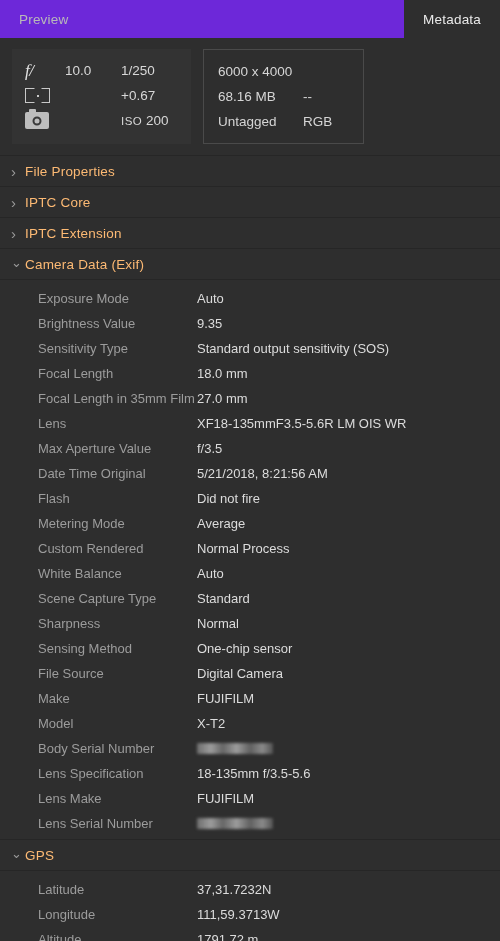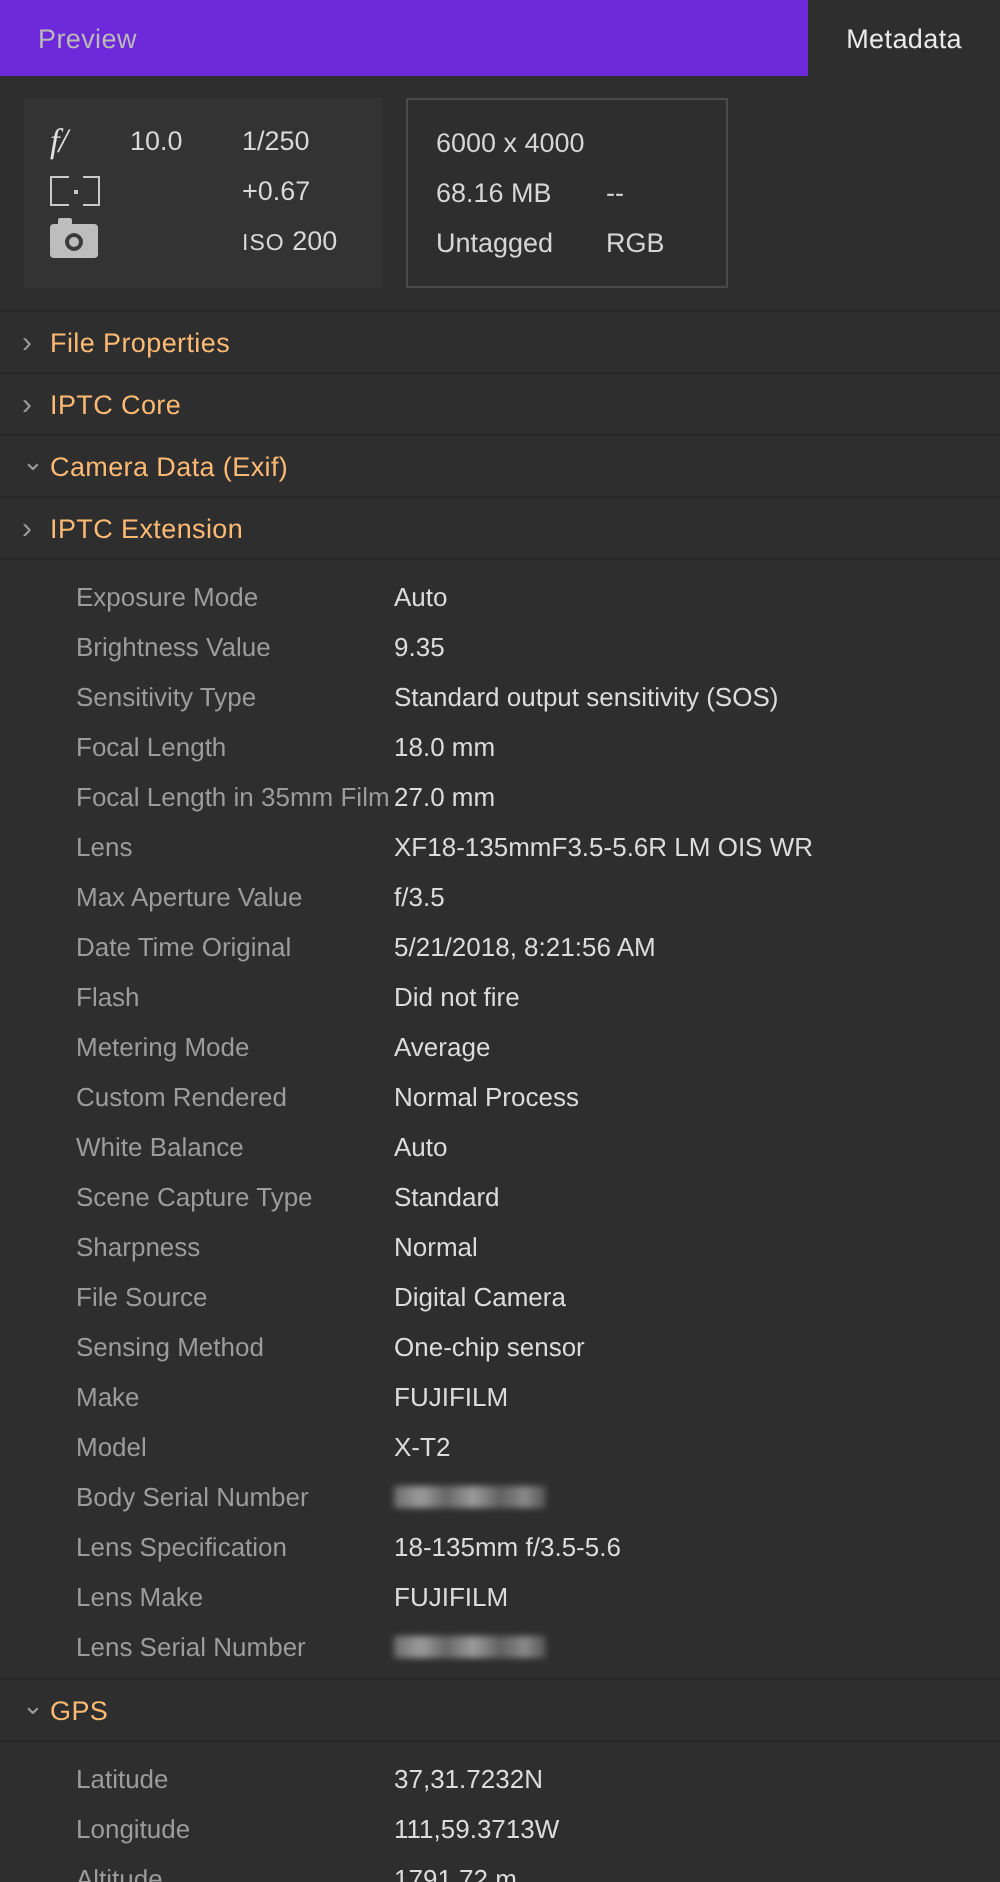--- a/index.html
+++ b/index.html
@@ -252,28 +252,28 @@
     <span class="twisty closed"></span>
     <span class="section-title">File Properties</span>
   </div>
 
   <div class="section-head">
     <span class="twisty closed"></span>
     <span class="section-title">IPTC Core</span>
   </div>
 
   <div class="section-head">
+    <span class="twisty closed"></span>
+    <span class="section-title">IPTC Extension</span>
+  </div>
+
+  <div class="section-head">
     <span class="twisty open"></span>
     <span class="section-title">Camera Data (Exif)</span>
   </div>
-
-  <div class="section-head">
-    <span class="twisty closed"></span>
-    <span class="section-title">IPTC Extension</span>
-  </div>
   <div class="rows" id="exif-rows">
       <div class="row">
         <div class="lab">Exposure Mode</div>
         <div class="val">Auto</div>
       </div>
       <div class="row">
         <div class="lab">Brightness Value</div>
         <div class="val">9.35</div>
       </div>
       <div class="row">
@@ -318,28 +318,28 @@
       </div>
       <div class="row">
         <div class="lab">Scene Capture Type</div>
         <div class="val">Standard</div>
       </div>
       <div class="row">
         <div class="lab">Sharpness</div>
         <div class="val">Normal</div>
       </div>
       <div class="row">
+        <div class="lab">Sensing Method</div>
+        <div class="val">One-chip sensor</div>
+      </div>
+      <div class="row">
         <div class="lab">File Source</div>
         <div class="val">Digital Camera</div>
       </div>
       <div class="row">
-        <div class="lab">Sensing Method</div>
-        <div class="val">One-chip sensor</div>
-      </div>
-      <div class="row">
         <div class="lab">Make</div>
         <div class="val">FUJIFILM</div>
       </div>
       <div class="row">
         <div class="lab">Model</div>
         <div class="val">X-T2</div>
       </div>
       <div class="row">
         <div class="lab">Body Serial Number</div>
         <div class="val"><span class="redacted"></span></div>

